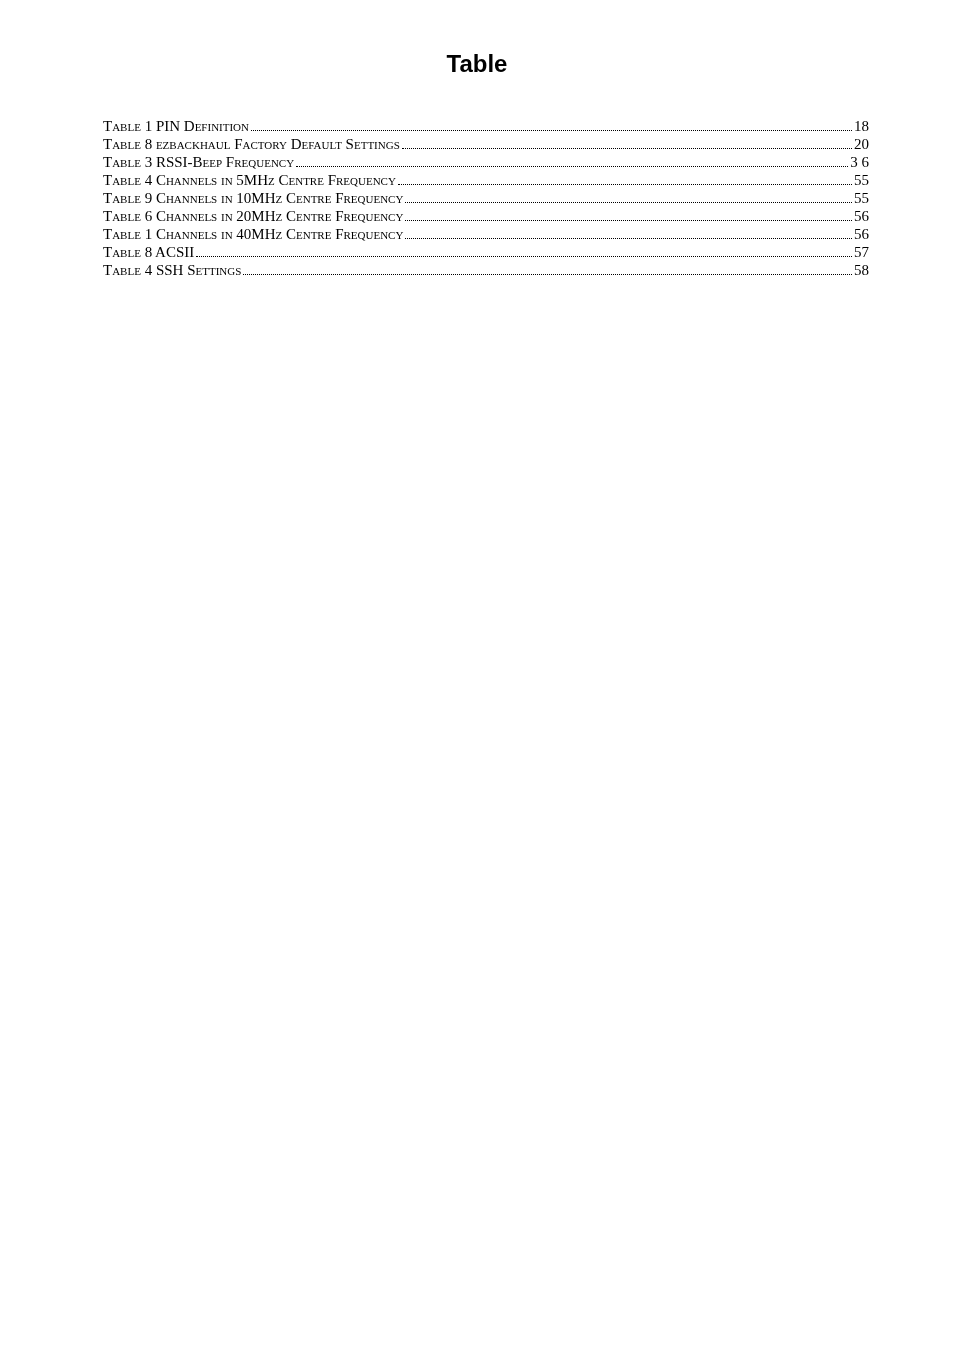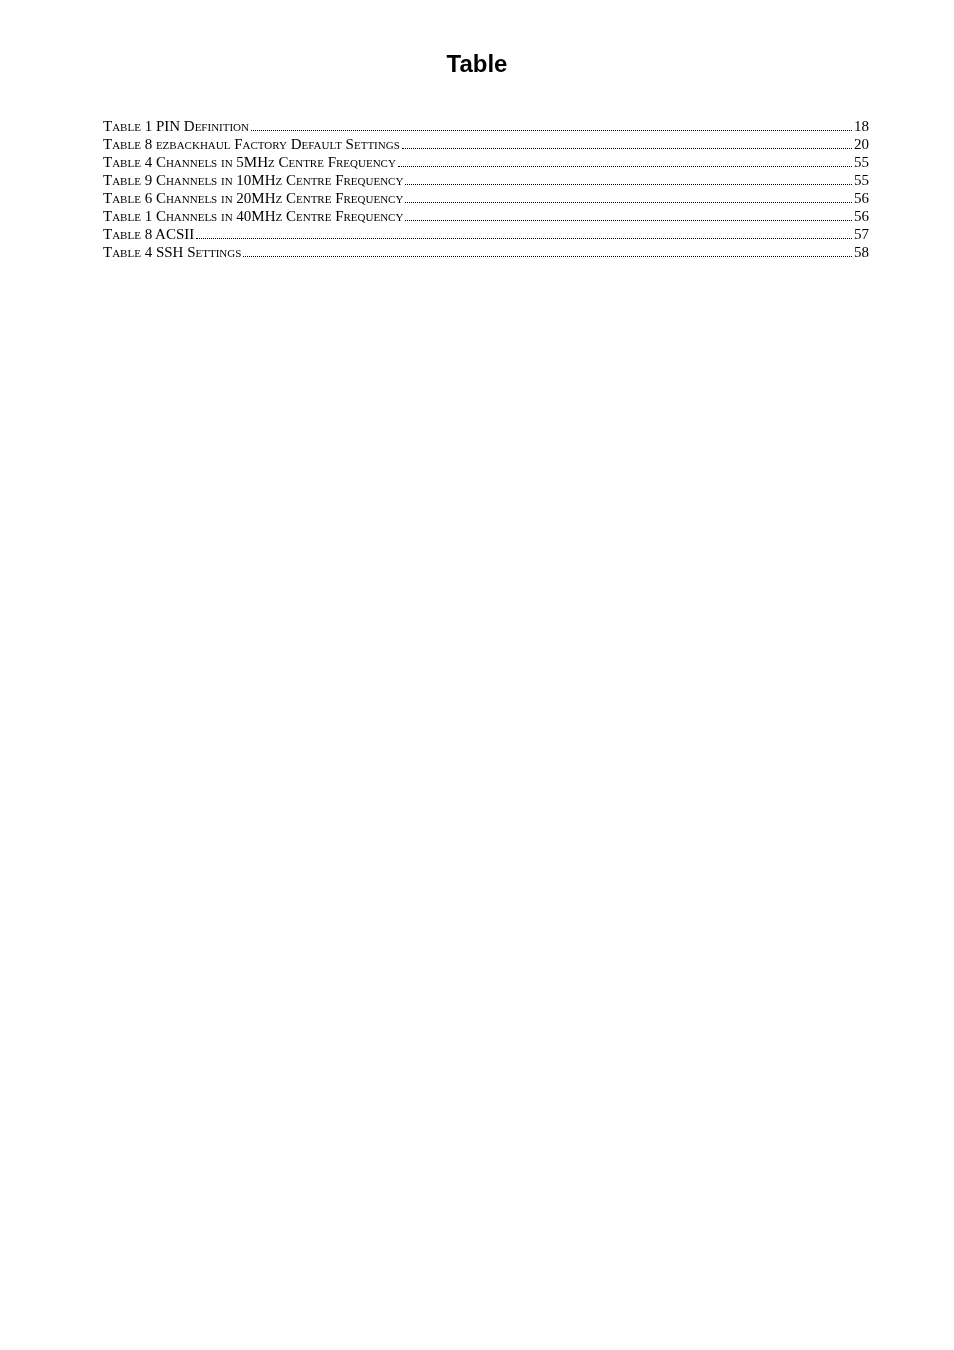--- a/index.html
+++ b/index.html
@@ -58,20 +58,25 @@
     <span class="toc-label">Table 1 PIN Definition</span>
     <span class="toc-dots"></span>
     <span class="toc-page">18</span>
   </div>
   <div class="toc-entry">
     <span class="toc-label">Table 8 ezbackhaul Factory Default Settings</span>
     <span class="toc-dots"></span>
     <span class="toc-page">20</span>
   </div>
   <div class="toc-entry">
+    <span class="toc-label">Table 3 RSSI-Beep Frequency</span>
+    <span class="toc-dots"></span>
+    <span class="toc-page">3 6</span>
+  </div>
+  <div class="toc-entry">
     <span class="toc-label">Table 4 Channels in 5MHz Centre Frequency</span>
     <span class="toc-dots"></span>
     <span class="toc-page">55</span>
   </div>
   <div class="toc-entry">
     <span class="toc-label">Table 9 Channels in 10MHz Centre Frequency</span>
     <span class="toc-dots"></span>
     <span class="toc-page">55</span>
   </div>
   <div class="toc-entry">

